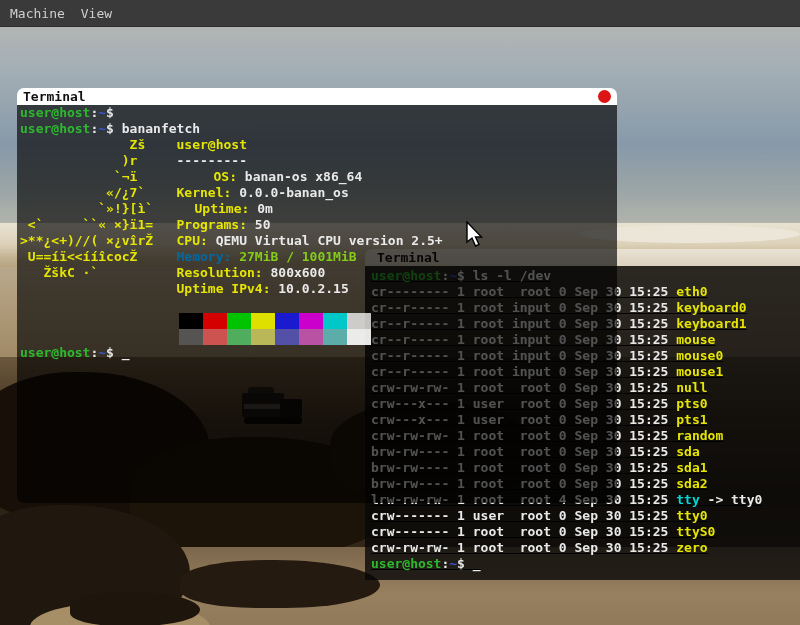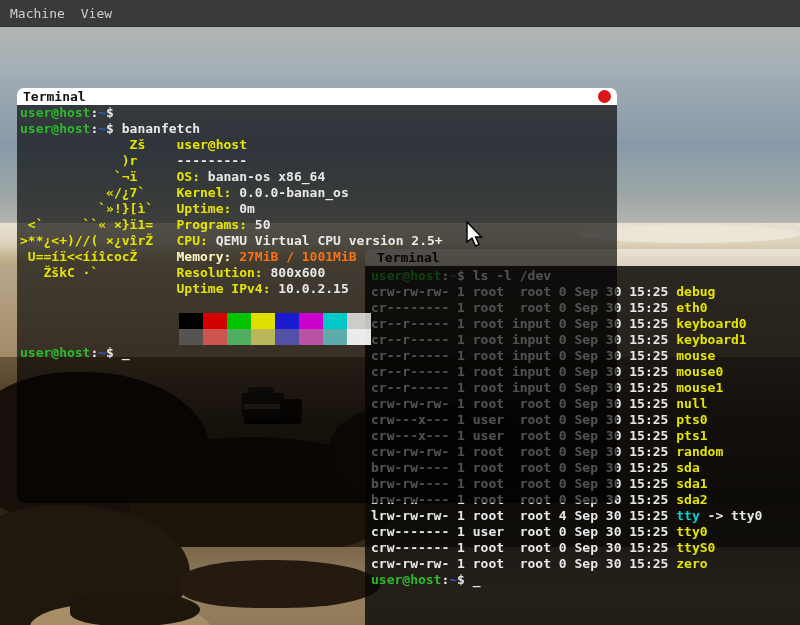--- a/index.html
+++ b/index.html
@@ -31,21 +31,21 @@
   .truck-body{position:absolute;left:242px;top:366px;width:42px;height:24px;background:#1b1814;border-radius:2px;}
   .truck-stripe{position:absolute;left:244px;top:377px;width:38px;height:5px;background:#4a443b;}
   .truck-cab{position:absolute;left:280px;top:372px;width:22px;height:18px;background:#14110d;border-radius:2px;}
   .truck-roof{position:absolute;left:248px;top:360px;width:26px;height:8px;background:#262119;border-radius:3px;}
   .truck-wheels{position:absolute;left:244px;top:390px;width:58px;height:7px;background:#0c0a07;border-radius:3px;}
   
   .window{position:absolute;box-sizing:border-box;}
   .term2{left:365px;top:249px;width:435px;height:376px;z-index:2;border-radius:7px 0 0 0;overflow:hidden;}
   .term2 .titlebar{height:17px;background:rgba(255,255,255,0.5);color:#111;
        font:bold 13px/17px "DejaVu Sans Mono",monospace;padding-left:12px;}
-  .term2 .content{height:359px;background:rgba(8,8,8,0.8);padding:2px 0 0 6px;box-sizing:border-box;}
+  .term2 .content{height:314px;background:rgba(8,8,8,0.8);padding:2px 0 0 6px;box-sizing:border-box;text-decoration:underline;}
   .term1{left:17px;top:88px;width:600px;height:415px;z-index:3;border-radius:7px;overflow:hidden;}
   .term1 .titlebar{position:relative;height:17px;background:#ffffff;color:#111;
        font:bold 13px/17px "DejaVu Sans Mono",monospace;padding-left:6px;}
   .closebtn{position:absolute;right:6px;top:2px;width:13px;height:13px;border-radius:50%;background:#dd1414;}
   .term1 .content{height:398px;background:rgba(0,0,0,0.65);padding:0 0 0 3px;box-sizing:border-box;}
   .tline{white-space:pre;font:bold 13px/16px "DejaVu Sans Mono",monospace;height:16px;}
   
   .palrow{display:flex;margin-left:159px;height:16px;}
   .swatch{width:24px;height:16px;}
   
@@ -82,21 +82,20 @@
     <div class="truck-wheels"></div>
   </div>
 
   <div class="window term2">
     <div class="titlebar">
       <span>Terminal</span>
     </div>
     <div class="content">
       <div>
           <div class="tline"><span style="color: rgb(45, 185, 45);">user@host</span><span style="color: rgb(233, 233, 233);">:</span><span style="color: rgb(58, 85, 217);">~</span><span style="color: rgb(233, 233, 233);">$ ls -l /dev</span></div>
-          <div class="tline"><span style="color: rgb(233, 233, 233);">crw-rw-rw- 1 root  root 0 Sep 30 15:25 </span><span style="color: rgb(229, 229, 0);">debug</span></div>
           <div class="tline"><span style="color: rgb(233, 233, 233);">cr-------- 1 root  root 0 Sep 30 15:25 </span><span style="color: rgb(229, 229, 0);">eth0</span></div>
           <div class="tline"><span style="color: rgb(233, 233, 233);">cr--r----- 1 root input 0 Sep 30 15:25 </span><span style="color: rgb(229, 229, 0);">keyboard0</span></div>
           <div class="tline"><span style="color: rgb(233, 233, 233);">cr--r----- 1 root input 0 Sep 30 15:25 </span><span style="color: rgb(229, 229, 0);">keyboard1</span></div>
           <div class="tline"><span style="color: rgb(233, 233, 233);">cr--r----- 1 root input 0 Sep 30 15:25 </span><span style="color: rgb(229, 229, 0);">mouse</span></div>
           <div class="tline"><span style="color: rgb(233, 233, 233);">cr--r----- 1 root input 0 Sep 30 15:25 </span><span style="color: rgb(229, 229, 0);">mouse0</span></div>
           <div class="tline"><span style="color: rgb(233, 233, 233);">cr--r----- 1 root input 0 Sep 30 15:25 </span><span style="color: rgb(229, 229, 0);">mouse1</span></div>
           <div class="tline"><span style="color: rgb(233, 233, 233);">crw-rw-rw- 1 root  root 0 Sep 30 15:25 </span><span style="color: rgb(229, 229, 0);">null</span></div>
           <div class="tline"><span style="color: rgb(233, 233, 233);">crw---x--- 1 user  root 0 Sep 30 15:25 </span><span style="color: rgb(229, 229, 0);">pts0</span></div>
           <div class="tline"><span style="color: rgb(233, 233, 233);">crw---x--- 1 user  root 0 Sep 30 15:25 </span><span style="color: rgb(229, 229, 0);">pts1</span></div>
           <div class="tline"><span style="color: rgb(233, 233, 233);">crw-rw-rw- 1 root  root 0 Sep 30 15:25 </span><span style="color: rgb(229, 229, 0); text-align: center;">random</span></div>
@@ -116,26 +115,26 @@
     <div class="titlebar">
       <span>Terminal</span>
       <span class="closebtn"></span>
     </div>
     <div class="content">
       <div>
           <div class="tline"><span style="color: rgb(45, 185, 45);">user@host</span><span style="color: rgb(233, 233, 233);">:</span><span style="color: rgb(58, 85, 217);">~</span><span style="color: rgb(233, 233, 233);">$</span></div>
           <div class="tline"><span style="color: rgb(45, 185, 45);">user@host</span><span style="color: rgb(233, 233, 233);">:</span><span style="color: rgb(58, 85, 217);">~</span><span style="color: rgb(233, 233, 233);">$ bananfetch</span></div>
           <div class="tline"><span style="color: rgb(229, 229, 0);">              Zš</span><span style="color: rgb(233, 233, 233);">    </span><span style="color: rgb(229, 229, 0);">user@host</span></div>
           <div class="tline"><span style="color: rgb(229, 229, 0);">             )r</span><span style="color: rgb(233, 233, 233);">     ---------</span></div>
-          <div class="tline"><span style="color: rgb(229, 229, 0);">            `¬ï</span><span style="color: rgb(233, 233, 233);">     </span><span style="color: rgb(229, 229, 0);">OS:</span><span style="color: rgb(233, 233, 233);"> banan-os x86_64</span></div>
+          <div class="tline"><span style="color: rgb(229, 229, 0);">            `¬ï</span><span style="color: rgb(233, 233, 233);">     </span><span style="color: rgb(229, 229, 0); margin-left: 37px;">OS:</span><span style="color: rgb(233, 233, 233);"> banan-os x86_64</span></div>
           <div class="tline"><span style="color: rgb(229, 229, 0);">           «/¿7`</span><span style="color: rgb(233, 233, 233);">    </span><span style="color: rgb(229, 229, 0);">Kernel:</span><span style="color: rgb(233, 233, 233);"> 0.0.0-banan_os</span></div>
-          <div class="tline"><span style="color: rgb(229, 229, 0);">          `»!}[ì`</span><span style="color: rgb(233, 233, 233);">   </span><span style="color: rgb(229, 229, 0);">Uptime:</span><span style="color: rgb(233, 233, 233);"> 0m</span></div>
+          <div class="tline"><span style="color: rgb(229, 229, 0);">          `»!}[ì`</span><span style="color: rgb(233, 233, 233);">   </span><span style="color: rgb(229, 229, 0); margin-left: 18px;">Uptime:</span><span style="color: rgb(233, 233, 233);"> 0m</span></div>
           <div class="tline"><span style="color: rgb(229, 229, 0);"> &lt;`     ``« ×}ï1=</span><span style="color: rgb(233, 233, 233);">   </span><span style="color: rgb(229, 229, 0);">Programs:</span><span style="color: rgb(233, 233, 233);"> 50</span></div>
           <div class="tline"><span style="color: rgb(229, 229, 0); margin-top: 38px;">&gt;**¿&lt;+)//( ×¿vîrŽ</span><span style="color: rgb(233, 233, 233);">   </span><span style="color: rgb(229, 229, 0);">CPU:</span><span style="color: rgb(233, 233, 233);"> QEMU Virtual CPU version 2.5+</span></div>
-          <div class="tline"><span style="color: rgb(229, 229, 0);"> U==íï&lt;&lt;ííîcocŽ</span><span style="color: rgb(233, 233, 233);">     </span><span style="color: #fef9c3;">Memory:</span><span style="color: #f97316;"> 27MiB / 1001MiB</span></div>
+          <div class="tline"><span style="color: rgb(229, 229, 0);"> U==íï&lt;&lt;ííîcocŽ</span><span style="color: rgb(233, 233, 233);">     </span><span style="color: #0369a1;">Memory:</span><span style="color: #84cc16;"> 27MiB / 1001MiB</span></div>
           <div class="tline"><span style="color: rgb(229, 229, 0);">   ŽškC ·`</span><span style="color: rgb(233, 233, 233);">          </span><span style="color: rgb(229, 229, 0);">Resolution:</span><span style="color: rgb(233, 233, 233);"> 800x600</span></div>
           <div class="tline"><span style="color: rgb(233, 233, 233);">                    </span><span style="color: rgb(229, 229, 0);">Uptime IPv4:</span><span style="color: rgb(233, 233, 233);"> 10.0.2.15</span></div>
           <div class="tline"></div>
         </div>
       <div class="palrow">
           <div class="swatch" style="background: rgb(0, 0, 0);"></div>
           <div class="swatch" style="background: rgb(212, 0, 0);"></div>
           <div class="swatch" style="background: rgb(0, 196, 0);"></div>
           <div class="swatch" style="background: rgb(224, 224, 0);"></div>
           <div class="swatch" style="background: rgb(26, 26, 208);"></div>

